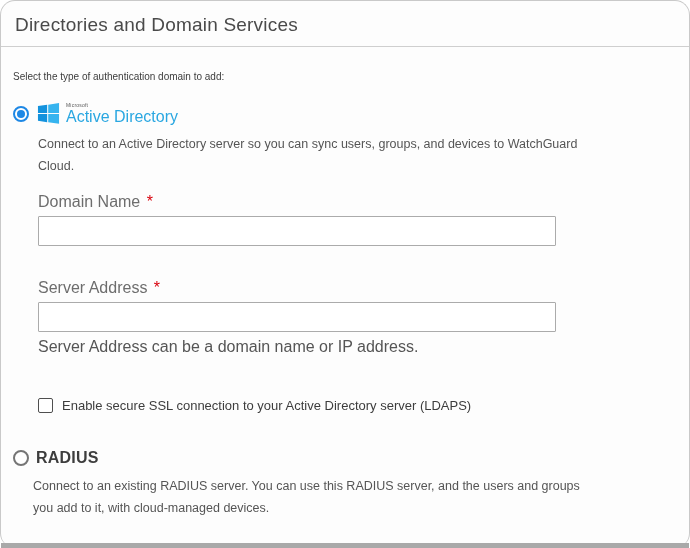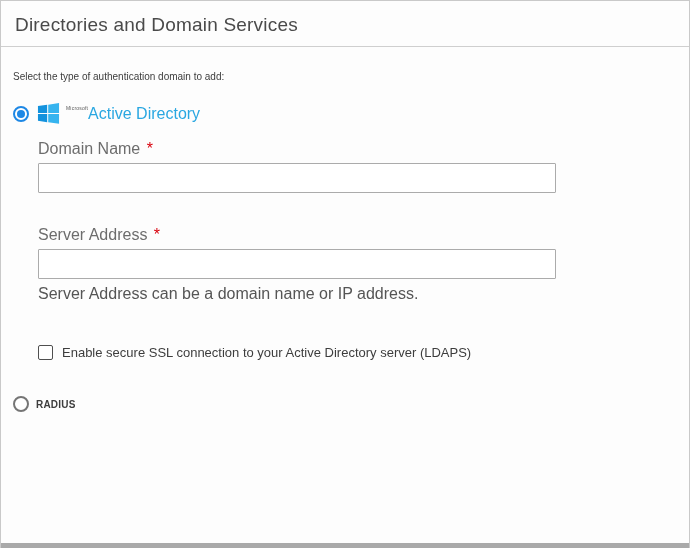--- a/index.html
+++ b/index.html
@@ -12,20 +12,21 @@
     overflow: hidden;
   }
   .frame {
     position: relative;
     width: 690px;
     height: 548px;
     background: #fdfdfd;
     border-left: 1px solid #c9c9c9;
     border-right: 1px solid #c9c9c9;
     border-top: 1px solid #c9c9c9;
+    border-radius: 15px;
   }
   .bottom-edge {
     position: absolute;
     left: 0; right: 0; bottom: 0;
     height: 5px;
     background: #a9a9a9;
   }
   .page-title {
     margin: 13px 14px 0 14px;
     font-size: 19px;
@@ -75,21 +76,21 @@
   .ad-row { margin-top: 20px; }
   .ad-logo-wrap {
     display: flex;
     align-items: center;
     margin-left: 8px;
   }
   .win-flag { width: 23px; height: 23px; display: block; }
   .ad-text-stack {
     margin-left: 6px;
     display: flex;
-    flex-direction: row;
+    flex-direction: column;
     line-height: 1;
   }
   .ms-brand {
     font-size: 5px;
     color: #5a5a5a;
     letter-spacing: 0.2px;
     margin-bottom: 1px;
   }
   .ad-label {
     font-size: 16px;
@@ -146,21 +147,21 @@
   }
   .checkbox-label {
     margin-left: 9px;
     font-size: 13px;
     color: #3d3d3d;
   }
   
   .radius-row { margin-top: 36px; }
   .radius-label {
     margin-left: 7px;
-    font-size: 10px;
+    font-size: 16px;
     font-weight: 700;
     color: #3d3d3d;
     letter-spacing: 0.2px;
   }
   .radius-desc { margin-left: 32px; }
 </style>
 </head>
 <body>
 
 <div class="frame">
@@ -179,34 +180,36 @@
         <path d="M1 12.5 H10.6 V21 L1 19.6 Z" fill="#1392dd"></path>
         <path d="M11.7 12.5 H23 V22.8 L11.7 21.15 Z" fill="#36b4ef"></path>
       </svg>
       <span class="ad-text-stack">
         <span class="ms-brand">Microsoft</span>
         <span class="ad-label">Active Directory</span>
       </span>
     </span>
   </div>
 
+  <div class="option-desc">Connect to an Active Directory server so you can sync users, groups, and devices to WatchGuard Cloud.</div>
 
   <div class="field-label"><span>Domain Name</span> <span class="req">*</span></div>
   <input class="text-input" type="text" value="" style="">
 
   <div class="field-gap"></div>
 
   <div class="field-label"><span>Server Address</span> <span class="req">*</span></div>
   <input class="text-input" type="text" value="" style="">
   <div class="field-help">Server Address can be a domain name or IP address.</div>
 
   <div class="checkbox-row">
     <span class="checkbox"></span>
     <span class="checkbox-label">Enable secure SSL connection to your Active Directory server (LDAPS)</span>
   </div>
 
   <div class="option-row radius-row">
     <span class="radio unselected"></span>
     <span class="radius-label">RADIUS</span>
   </div>
+  <div class="option-desc radius-desc">Connect to an existing RADIUS server. You can use this RADIUS server, and the users and groups you add to it, with cloud-managed devices.</div>
 
   <div class="bottom-edge"></div>
 </div>
 
 </body></html>

